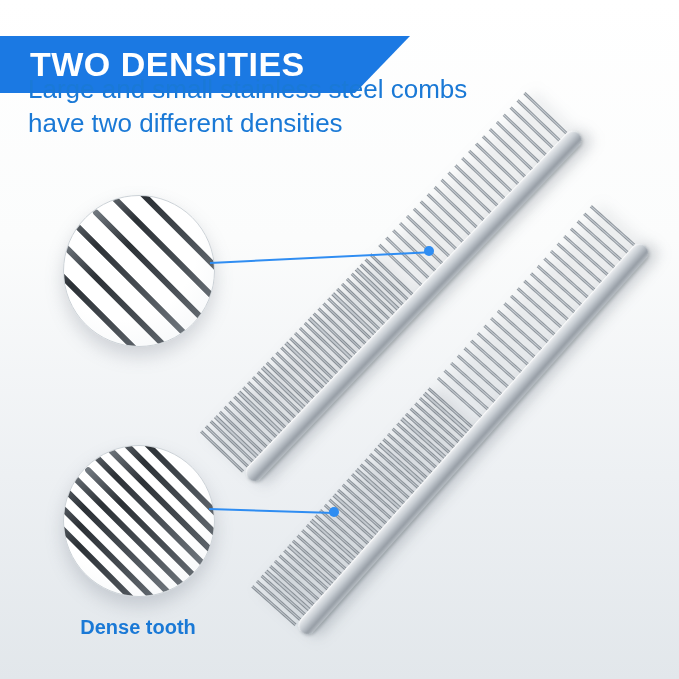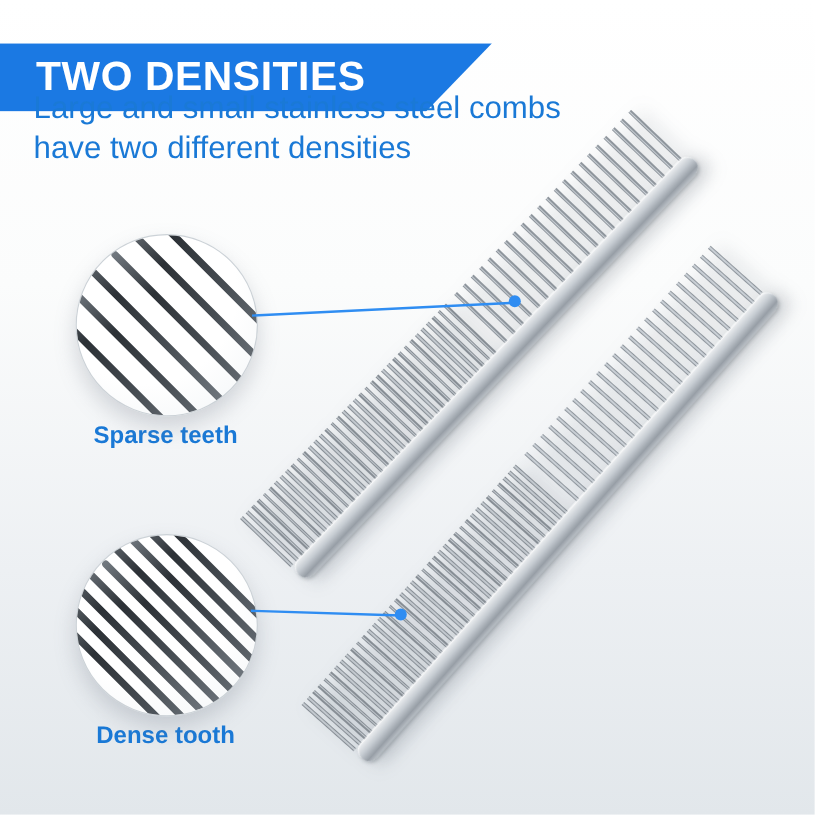--- a/index.html
+++ b/index.html
@@ -63,21 +63,21 @@
     height:6px;width:175px;border-radius:3px;
     background:linear-gradient(90deg,#747b82 0%,#2c3136 28%,#474d53 62%,#70777e 100%);
     box-shadow:0 1px 1px rgba(255,255,255,.5);
   }
   .zoom-line:nth-child(odd){transform:translateX(12px);}
   .zoom-line:nth-child(3n+1){transform:translateX(-10px);}
 
   
   .callout-label{position:absolute;width:170px;text-align:center;font-size:20px;font-weight:bold;color:#1a79d6;}
   .label-sparse{left:53px;top:352px;}
-  .label-dense{left:53px;top:602px;}
+  .label-dense{left:53px;top:616px;}
 
   
   .callout-line{position:absolute;height:2px;background:#2f8df2;transform-origin:0 50%;z-index:5;}
   .line-1{left:210px;top:262px;width:220px;transform:rotate(-2.8deg);}
   .line-2{left:209px;top:508px;width:125px;transform:rotate(1.8deg);}
   .callout-dot{position:absolute;width:10px;height:10px;border-radius:50%;background:#2f8df2;z-index:6;}
   .dot-1{left:424px;top:246px;}
   .dot-2{left:329px;top:507px;}
 </style>
 </head>
@@ -112,21 +112,20 @@
   <div class="callout-circle circle-sparse">
     <div class="teeth-zoom">
         <div class="zoom-line"></div>
         <div class="zoom-line"></div>
         <div class="zoom-line"></div>
         <div class="zoom-line"></div>
         <div class="zoom-line"></div>
         <div class="zoom-line"></div>
       </div>
   </div>
-  <div class="callout-label label-sparse">Sparse teeth</div>
   <div class="callout-line line-1"></div>
   <div class="callout-dot dot-1"></div>
 
   <div class="callout-circle circle-dense">
     <div class="teeth-zoom">
         <div class="zoom-line"></div>
         <div class="zoom-line"></div>
         <div class="zoom-line"></div>
         <div class="zoom-line"></div>
         <div class="zoom-line"></div>

